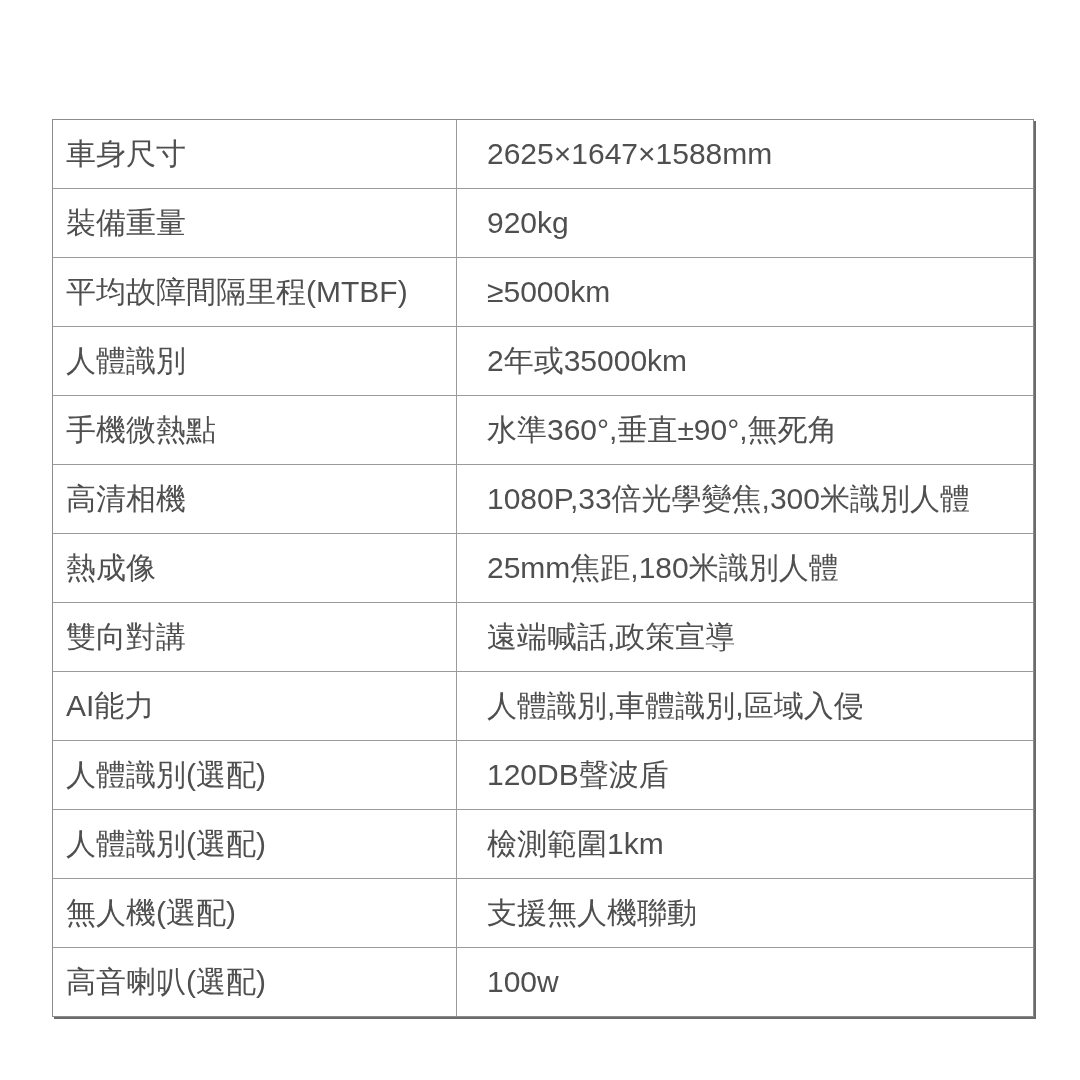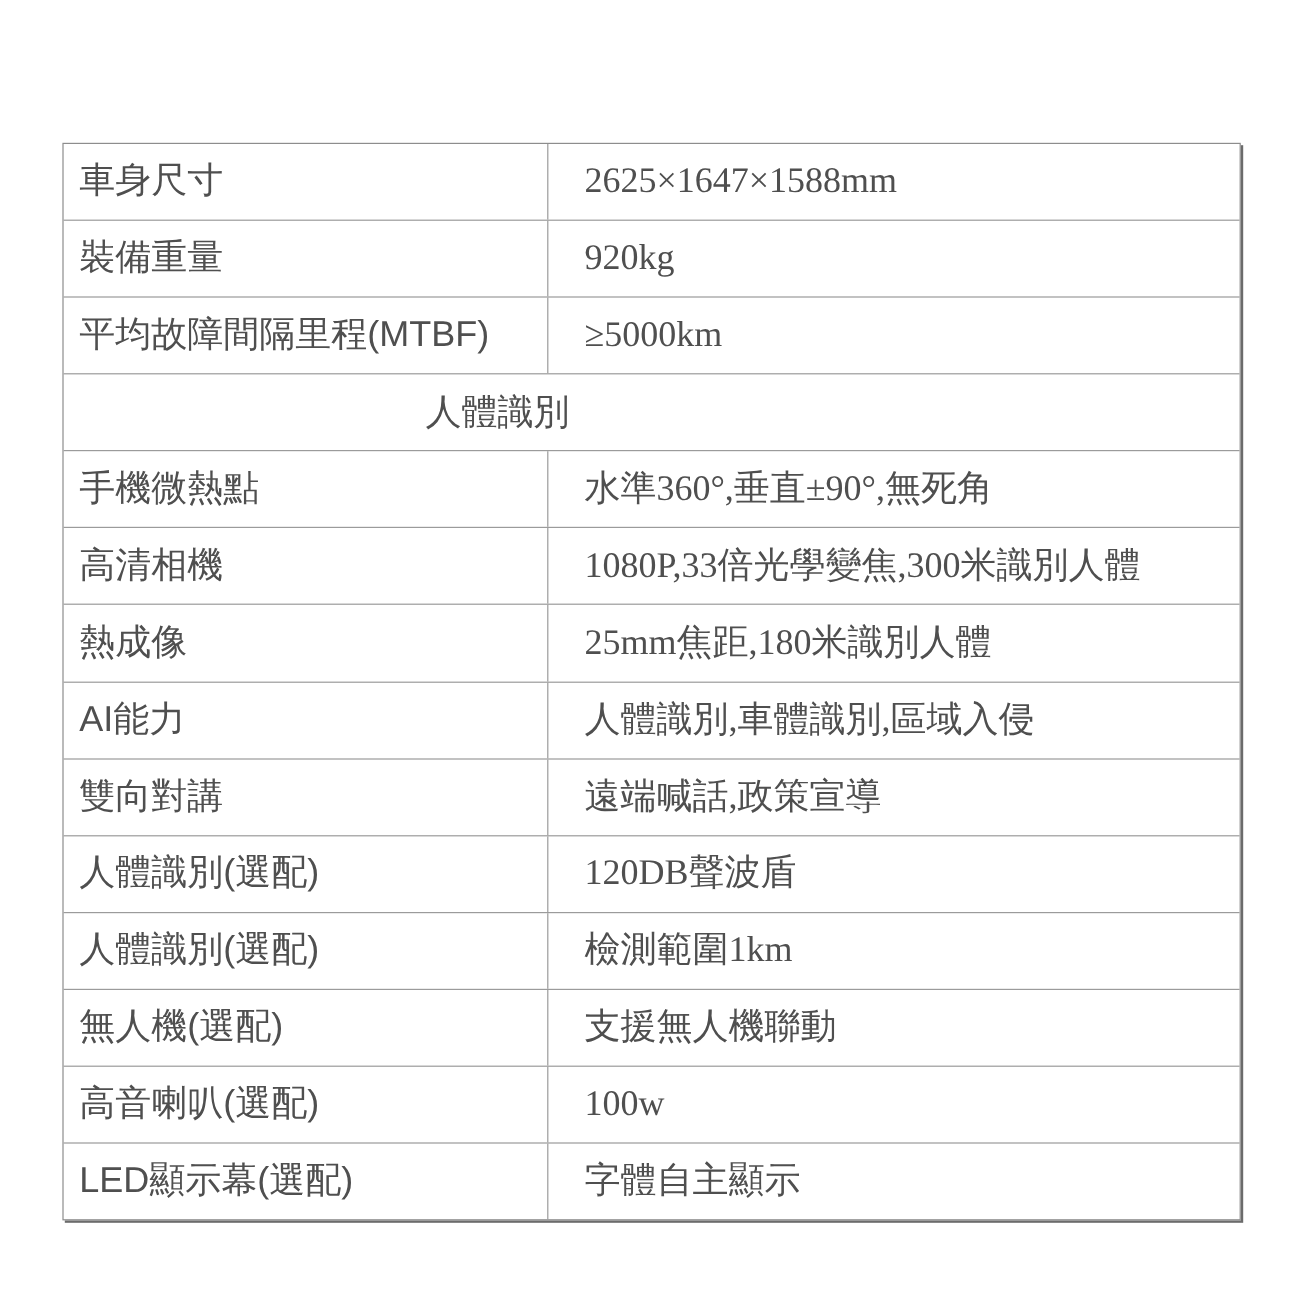--- a/index.html
+++ b/index.html
@@ -51,21 +51,20 @@
     width: 403px;
     flex: 0 0 403px;
     padding-left: 13px;
     padding-right: 8px;
   }
   .cell.value {
     flex: 1 1 auto;
     border-left: 1px solid #9b9b9b;
     padding-left: 30px;
     padding-right: 8px;
-    font-family: Liberation Serif, serif;
   }
 </style>
 </head>
 <body>
 
 <div class="page">
   <div class="spec-table">
       <div class="row">
         <div class="cell label">車身尺寸</div>
         <div class="cell value">2625×1647×1588mm</div>
@@ -73,55 +72,52 @@
       <div class="row">
         <div class="cell label">裝備重量</div>
         <div class="cell value">920kg</div>
       </div>
       <div class="row">
         <div class="cell label">平均故障間隔里程(MTBF)</div>
         <div class="cell value">≥5000km</div>
       </div>
       <div class="row">
         <div class="cell label">人體識別</div>
+        <div class="cell value">2年或35000km</div>
       </div>
       <div class="row">
         <div class="cell label">手機微熱點</div>
         <div class="cell value">水準360°,垂直±90°,無死角</div>
       </div>
       <div class="row">
         <div class="cell label">高清相機</div>
         <div class="cell value">1080P,33倍光學變焦,300米識別人體</div>
       </div>
       <div class="row">
         <div class="cell label">熱成像</div>
         <div class="cell value">25mm焦距,180米識別人體</div>
       </div>
       <div class="row">
+        <div class="cell label">雙向對講</div>
+        <div class="cell value">遠端喊話,政策宣導</div>
+      </div>
+      <div class="row">
         <div class="cell label">AI能力</div>
         <div class="cell value">人體識別,車體識別,區域入侵</div>
-      </div>
-      <div class="row">
-        <div class="cell label">雙向對講</div>
-        <div class="cell value">遠端喊話,政策宣導</div>
       </div>
       <div class="row">
         <div class="cell label">人體識別(選配)</div>
         <div class="cell value">120DB聲波盾</div>
       </div>
       <div class="row">
         <div class="cell label">人體識別(選配)</div>
         <div class="cell value">檢測範圍1km</div>
       </div>
       <div class="row">
         <div class="cell label">無人機(選配)</div>
         <div class="cell value">支援無人機聯動</div>
       </div>
       <div class="row">
         <div class="cell label">高音喇叭(選配)</div>
         <div class="cell value">100w</div>
       </div>
-      <div class="row">
-        <div class="cell label">LED顯示幕(選配)</div>
-        <div class="cell value">字體自主顯示</div>
-      </div>
     </div>
 </div>
 
 </body></html>

